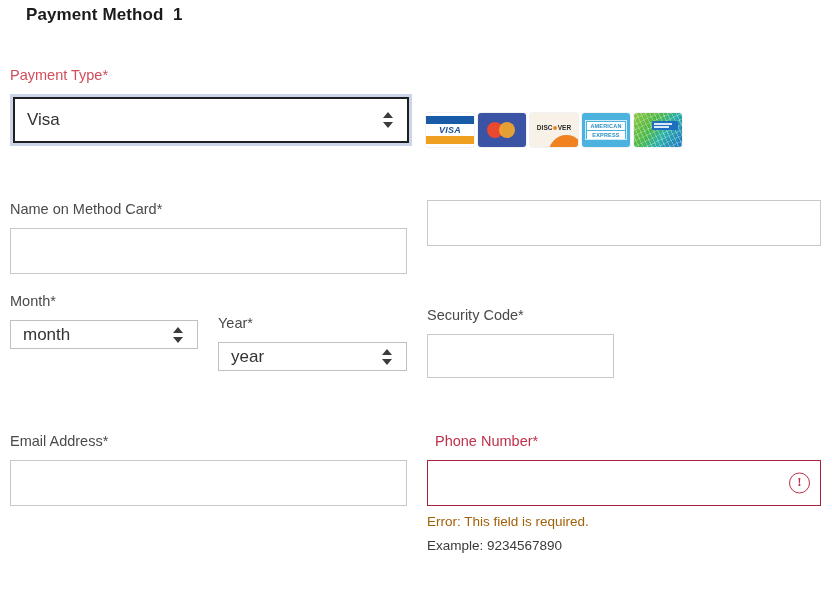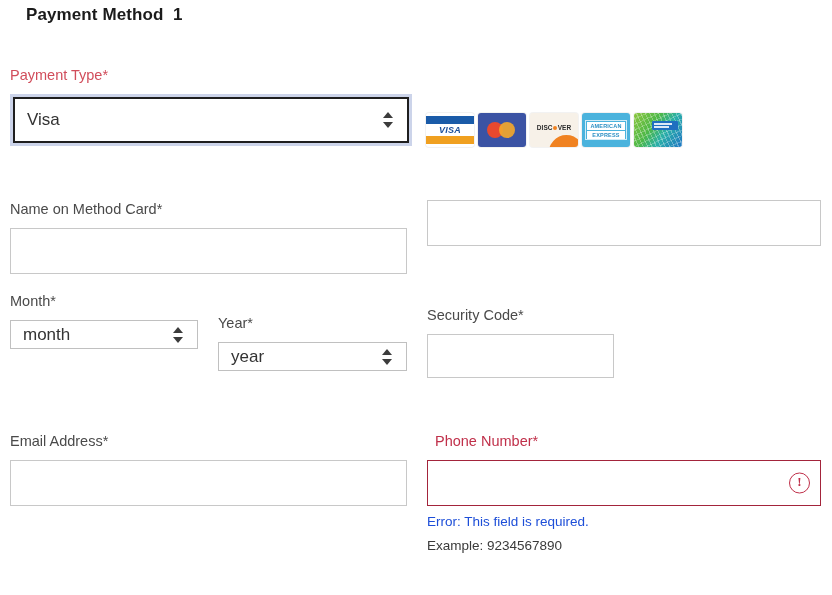--- a/index.html
+++ b/index.html
@@ -234,21 +234,21 @@
     border-radius: 50%;
     color: #c0304a;
     font-size: 13px;
     font-weight: bold;
     line-height: 16px;
     text-align: center;
     font-family: "Liberation Serif", serif;
   }
   .error-msg {
     font-size: 13.5px;
-    color: #1d4ed8;
+    color: #a16207;
     margin-top: 8px;
     white-space: pre;
   }
   .example-msg {
     font-size: 13.5px;
     color: #3a3a3a;
     margin-top: 9px;
     white-space: pre;
   }
   .input-holder { position: relative; }

